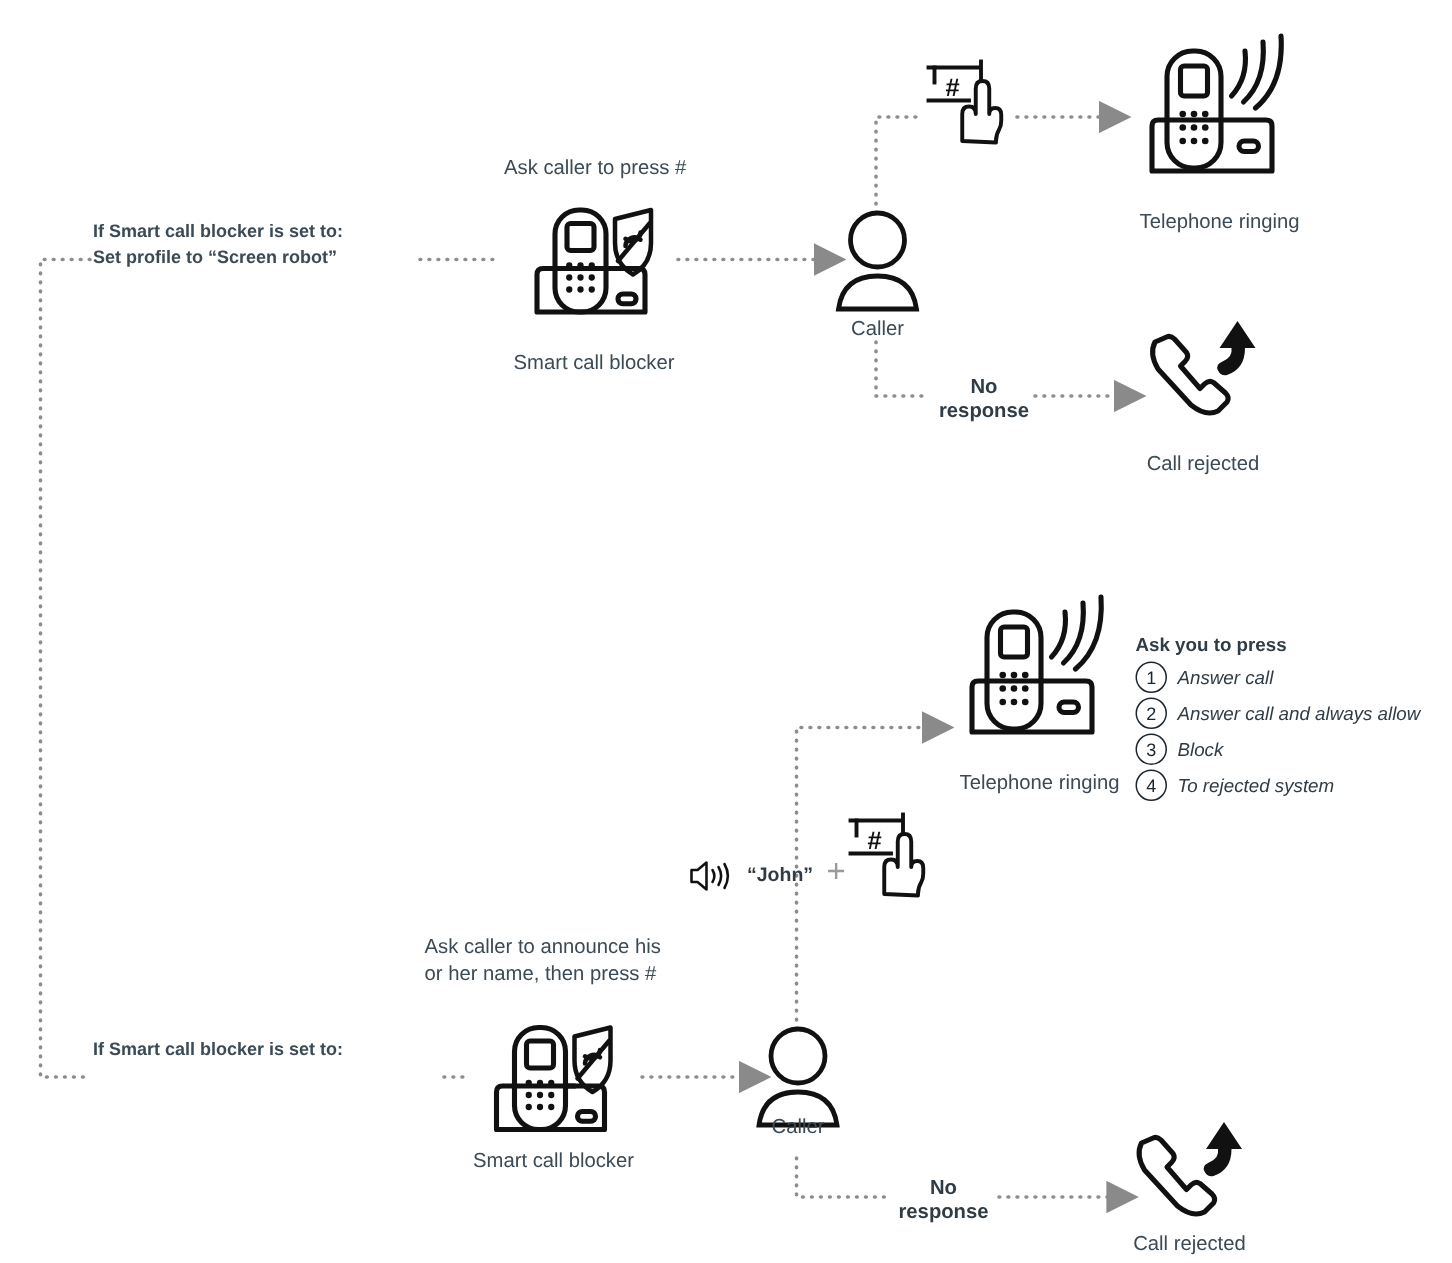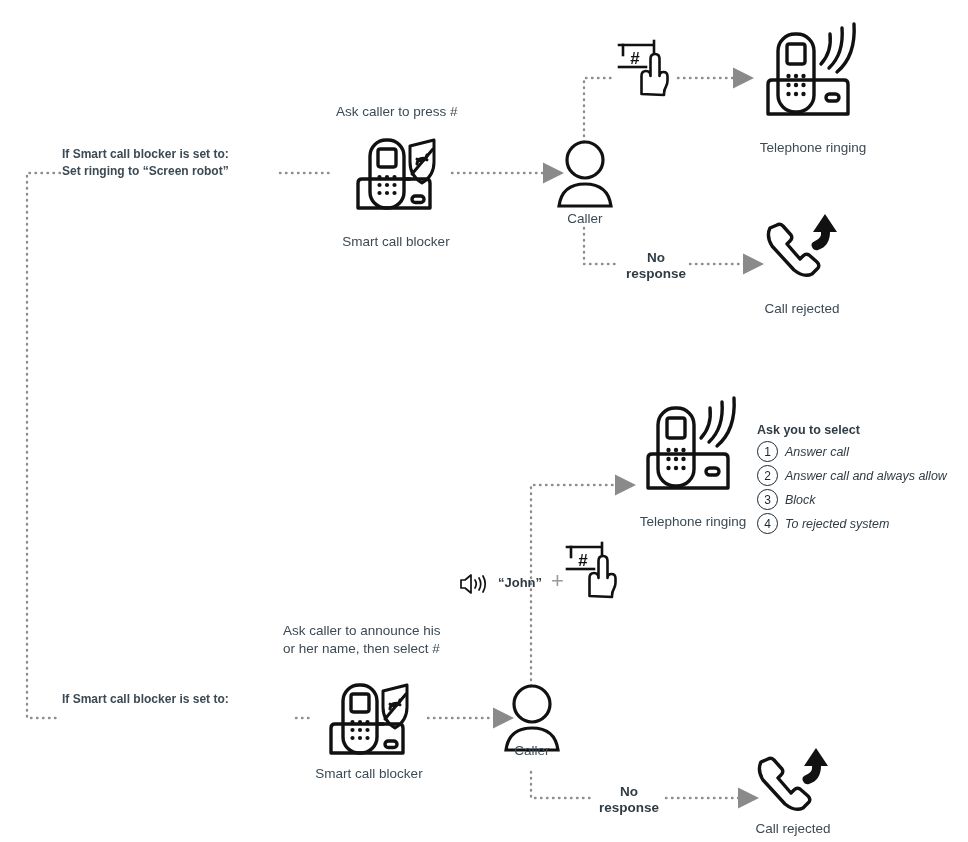--- a/index.html
+++ b/index.html
@@ -63,21 +63,21 @@
 
       <path d="M531,686 L531,485 L617,485" marker-end="url(#ah)"></path>
 
       <path d="M531,772 L531,798 L592,798"></path>
       <path d="M666,798 L740,798" marker-end="url(#ah)"></path>
     </g>
   </svg>
 
   <div class="abs cond" style="left:62px;top:146px;">
     <div>If Smart call blocker is set to:</div>
-    <div>Set ringing to “Screen robot”</div>
+    <div>Set profile to “Screen robot”</div>
   </div>
 
   <div class="abs lbl" style="left:336px;top:103px;">Ask caller to press #</div>
 
   <div class="abs" style="left:348px;top:136px;">
     <svg width="96" height="78" viewBox="0 0 96 78">
       <g fill="none" stroke="#111" stroke-width="3.4" stroke-linejoin="round" stroke-linecap="round">
         <path d="M10,72 L10,47 Q10,43 14,43 L78,43 Q82,43 82,47 L82,72 Z"></path>
         <rect x="22" y="4" width="34" height="68" rx="16"></rect>
         <rect x="30" y="13" width="18" height="18" rx="2.4"></rect>
@@ -173,21 +173,21 @@
     </svg>
   </div>
   <div class="abs lbl-c" style="left:732px;top:300px;width:140px;">Call rejected</div>
 
   <div class="abs cond" style="left:62px;top:691px;">
     <div>If Smart call blocker is set to:</div>
   </div>
 
   <div class="abs lbl" style="left:283px;top:622px;">
     <div>Ask caller to announce his</div>
-    <div>or her name, then select #</div>
+    <div>or her name, then press #</div>
   </div>
 
   <div class="abs" style="left:321px;top:681px;">
     <svg width="96" height="78" viewBox="0 0 96 78">
       <g fill="none" stroke="#111" stroke-width="3.4" stroke-linejoin="round" stroke-linecap="round">
         <path d="M10,72 L10,47 Q10,43 14,43 L78,43 Q82,43 82,47 L82,72 Z"></path>
         <rect x="22" y="4" width="34" height="68" rx="16"></rect>
         <rect x="30" y="13" width="18" height="18" rx="2.4"></rect>
         <rect x="64" y="60" width="12" height="6.5" rx="3.2"></rect>
         <path d="M57,43 L62,43"></path>
@@ -272,21 +272,21 @@
       <g fill="none" stroke="#111" stroke-width="3.4" stroke-linecap="round">
         <path d="M63,42 Q74,30 72,12"></path>
         <path d="M71,46 Q86,32 84,6"></path>
         <path d="M79,50 Q98,34 96,2"></path>
       </g>
     </svg>
   </div>
   <div class="abs lbl-c" style="left:613px;top:513px;width:160px;">Telephone ringing</div>
 
   <div class="abs" style="left:757px;top:423px;">
-    <div class="opt-title">Ask you to select</div>
+    <div class="opt-title">Ask you to press</div>
 
     <div class="opt-row">
       <span class="opt-num">1</span>
       <span class="opt-txt">Answer call</span>
     </div>
     <div class="opt-row">
       <span class="opt-num">2</span>
       <span class="opt-txt">Answer call and always allow</span>
     </div>
     <div class="opt-row">

